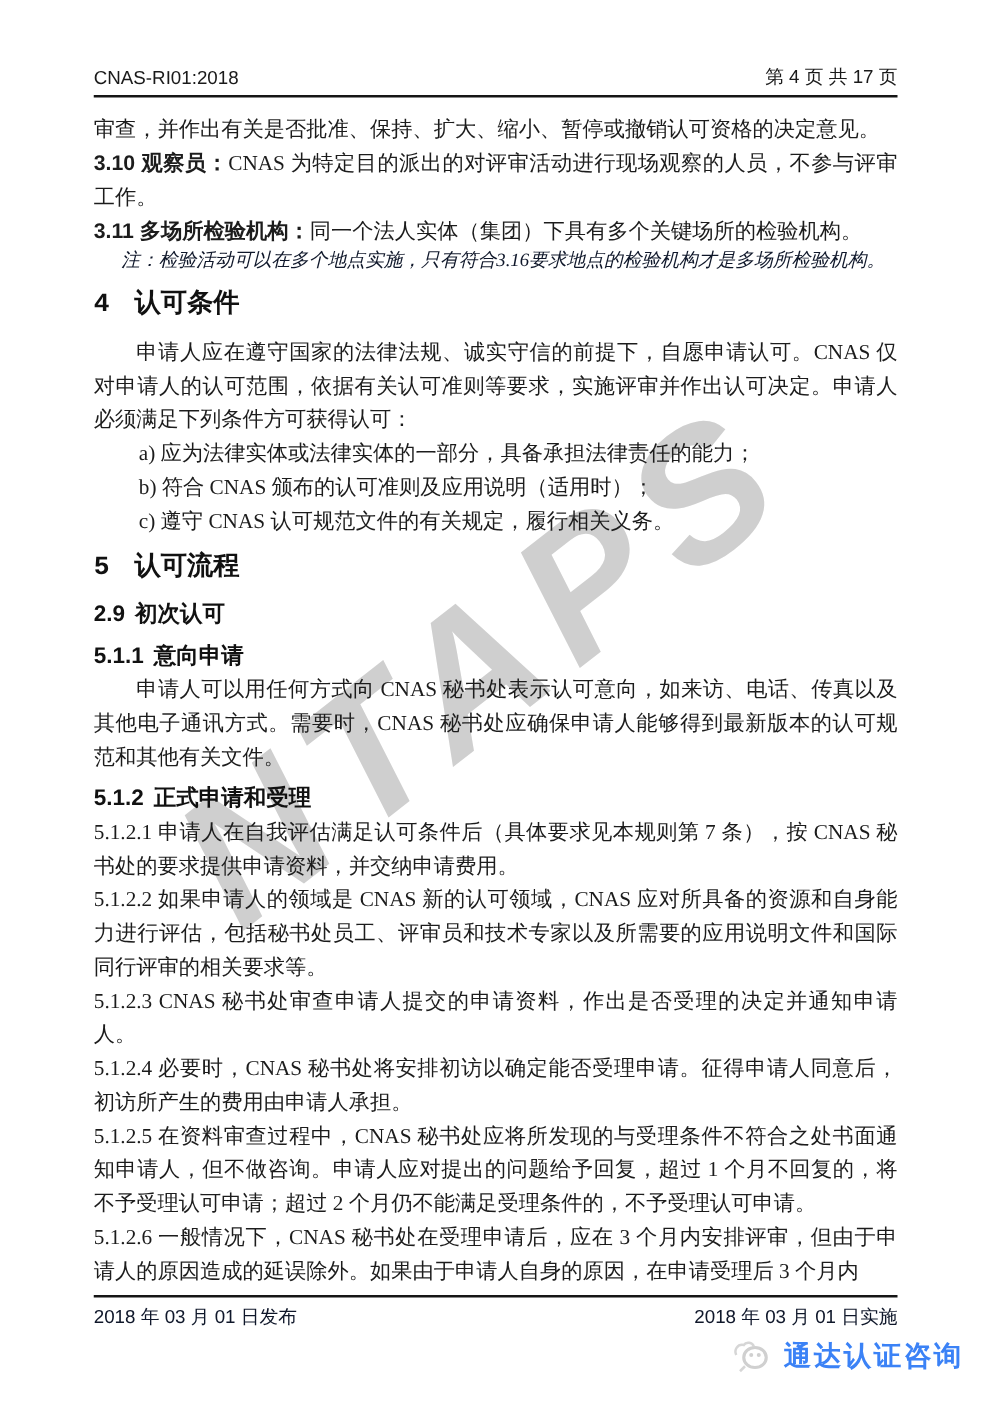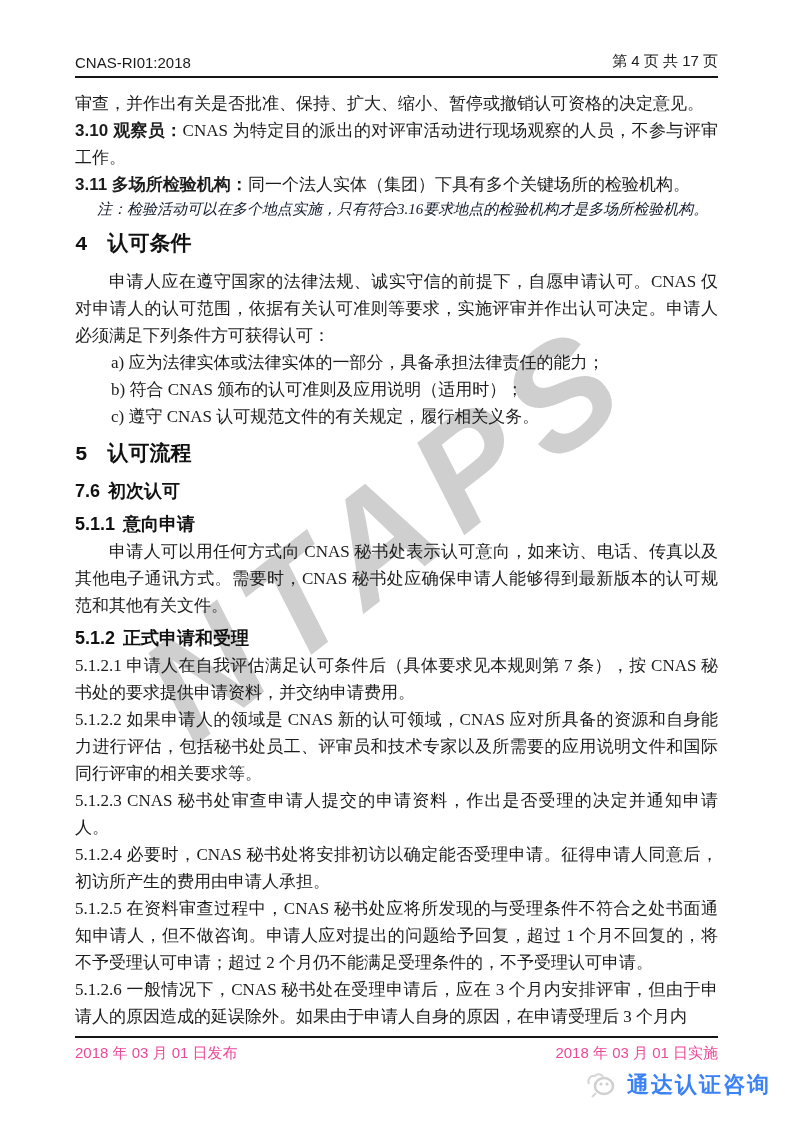--- a/index.html
+++ b/index.html
@@ -15,21 +15,21 @@
     border-bottom:2px solid #151515; padding-bottom:5px;
     font-family:"Liberation Sans","DejaVu Sans",sans-serif;
     font-size:15px; color:#1a1a1a;gap:24px;
   }
   
   .footer {
     position:absolute; left:75px; width:643px; top:1036px; z-index:2;
     display:flex; justify-content:space-between;
     border-top:2px solid #151515; padding-top:6px;
     font-family:"Liberation Sans","DejaVu Sans",sans-serif;
-    font-size:15px; color:#ec4899;
+    font-size:15px; color:#0f172a;
   }
   
   .watermark {
     position:absolute; left:50px; top:450px; width:680px; height:170px; z-index:0;
     transform:rotate(-38deg);
     font-family:"Liberation Sans","DejaVu Sans",sans-serif;
     font-size:148px; line-height:160px; font-weight:bold; font-style:italic;
     letter-spacing:16px; text-align:center; color:#c7c7c7; opacity:.85;
     user-select:none; pointer-events:none;
   }
@@ -100,21 +100,21 @@
     <p class="body indent">申请人应在遵守国家的法律法规、诚实守信的前提下，自愿申请认可。CNAS 仅对申请人的认可范围，依据有关认可准则等要求，实施评审并作出认可决定。申请人必须满足下列条件方可获得认可：</p>
 
     <div class="list">
       <p class="body">a) 应为法律实体或法律实体的一部分，具备承担法律责任的能力；</p>
       <p class="body">b) 符合 CNAS 颁布的认可准则及应用说明（适用时）；</p>
       <p class="body">c) 遵守 CNAS 认可规范文件的有关规定，履行相关义务。</p>
     </div>
 
     <h2 class="h1"><span class="hnum">5</span><span>认可流程</span></h2>
 
-    <h3 class="h2"><span class="hnum">7.6</span><span>初次认可</span></h3>
+    <h3 class="h2"><span class="hnum">2.9</span><span>初次认可</span></h3>
 
     <h4 class="h3"><span class="hnum">5.1.1</span><span>意向申请</span></h4>
 
     <p class="body indent">申请人可以用任何方式向 CNAS 秘书处表示认可意向，如来访、电话、传真以及其他电子通讯方式。需要时，CNAS 秘书处应确保申请人能够得到最新版本的认可规范和其他有关文件。</p>
 
     <h4 class="h3"><span class="hnum">5.1.2</span><span>正式申请和受理</span></h4>
 
     <p class="body">5.1.2.1 申请人在自我评估满足认可条件后（具体要求见本规则第 7 条），按 CNAS 秘书处的要求提供申请资料，并交纳申请费用。</p>
     <p class="body">5.1.2.2 如果申请人的领域是 CNAS 新的认可领域，CNAS 应对所具备的资源和自身能力进行评估，包括秘书处员工、评审员和技术专家以及所需要的应用说明文件和国际同行评审的相关要求等。</p>
     <p class="body">5.1.2.3 CNAS 秘书处审查申请人提交的申请资料，作出是否受理的决定并通知申请人。</p>

